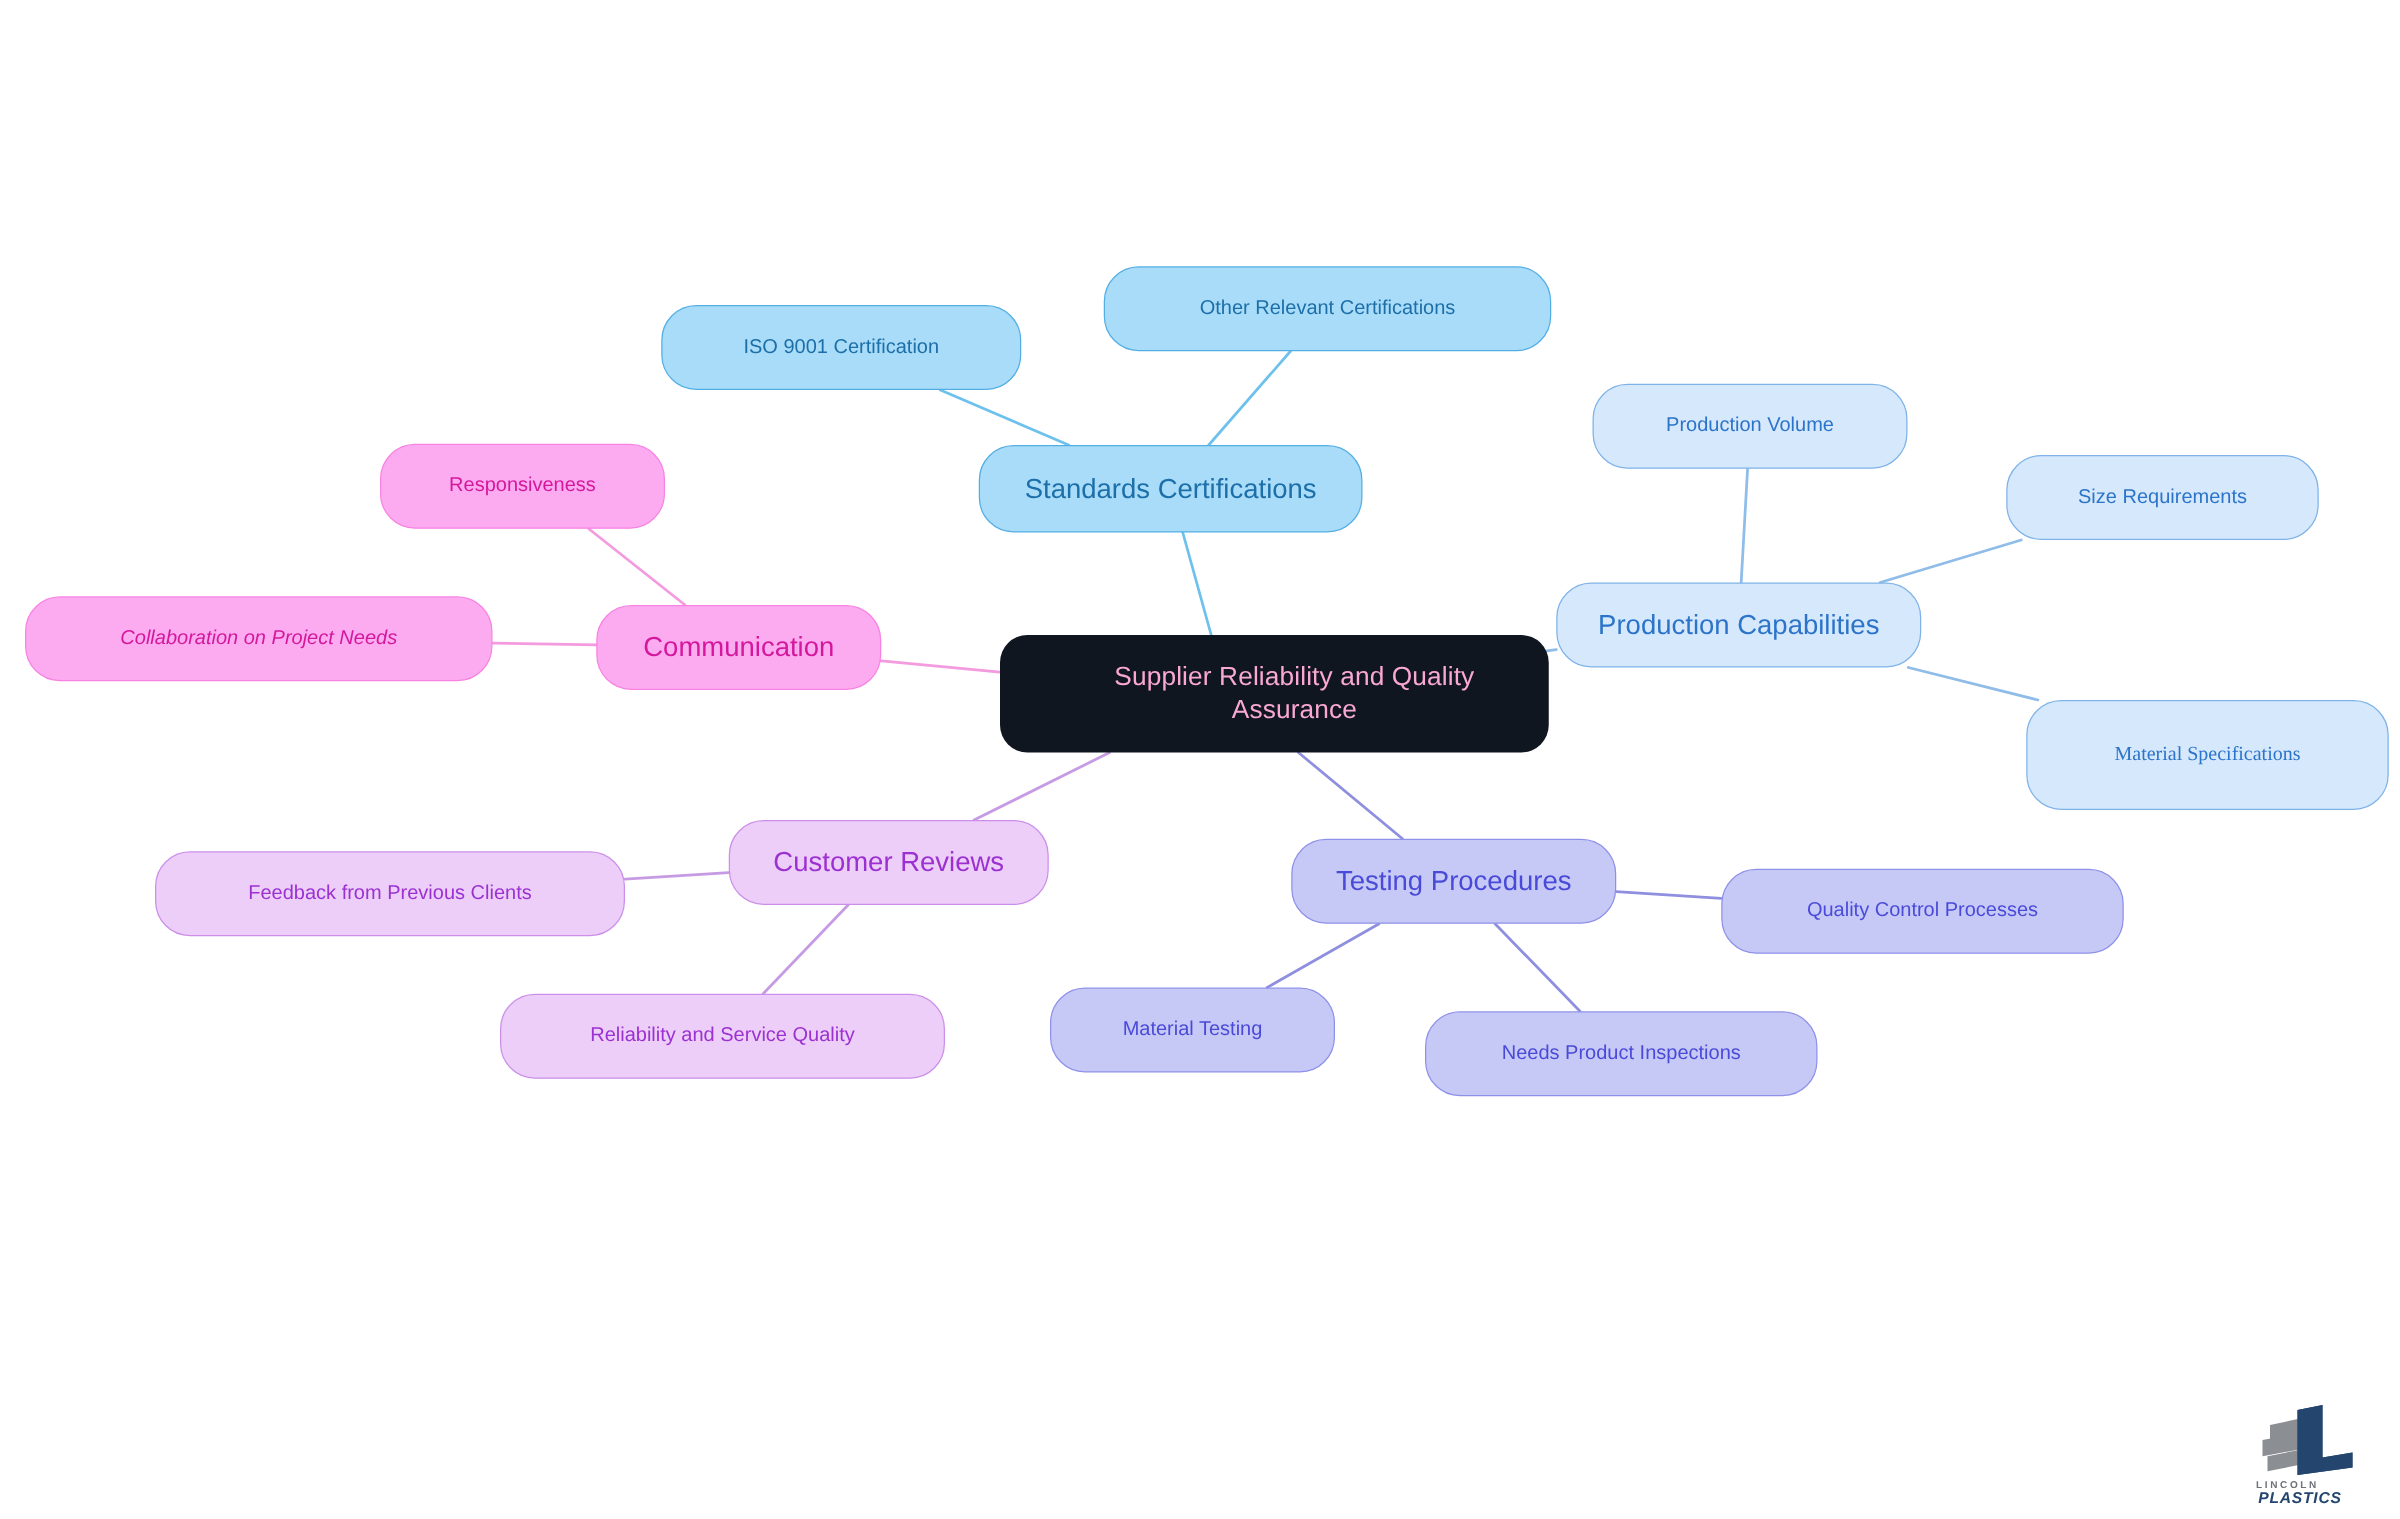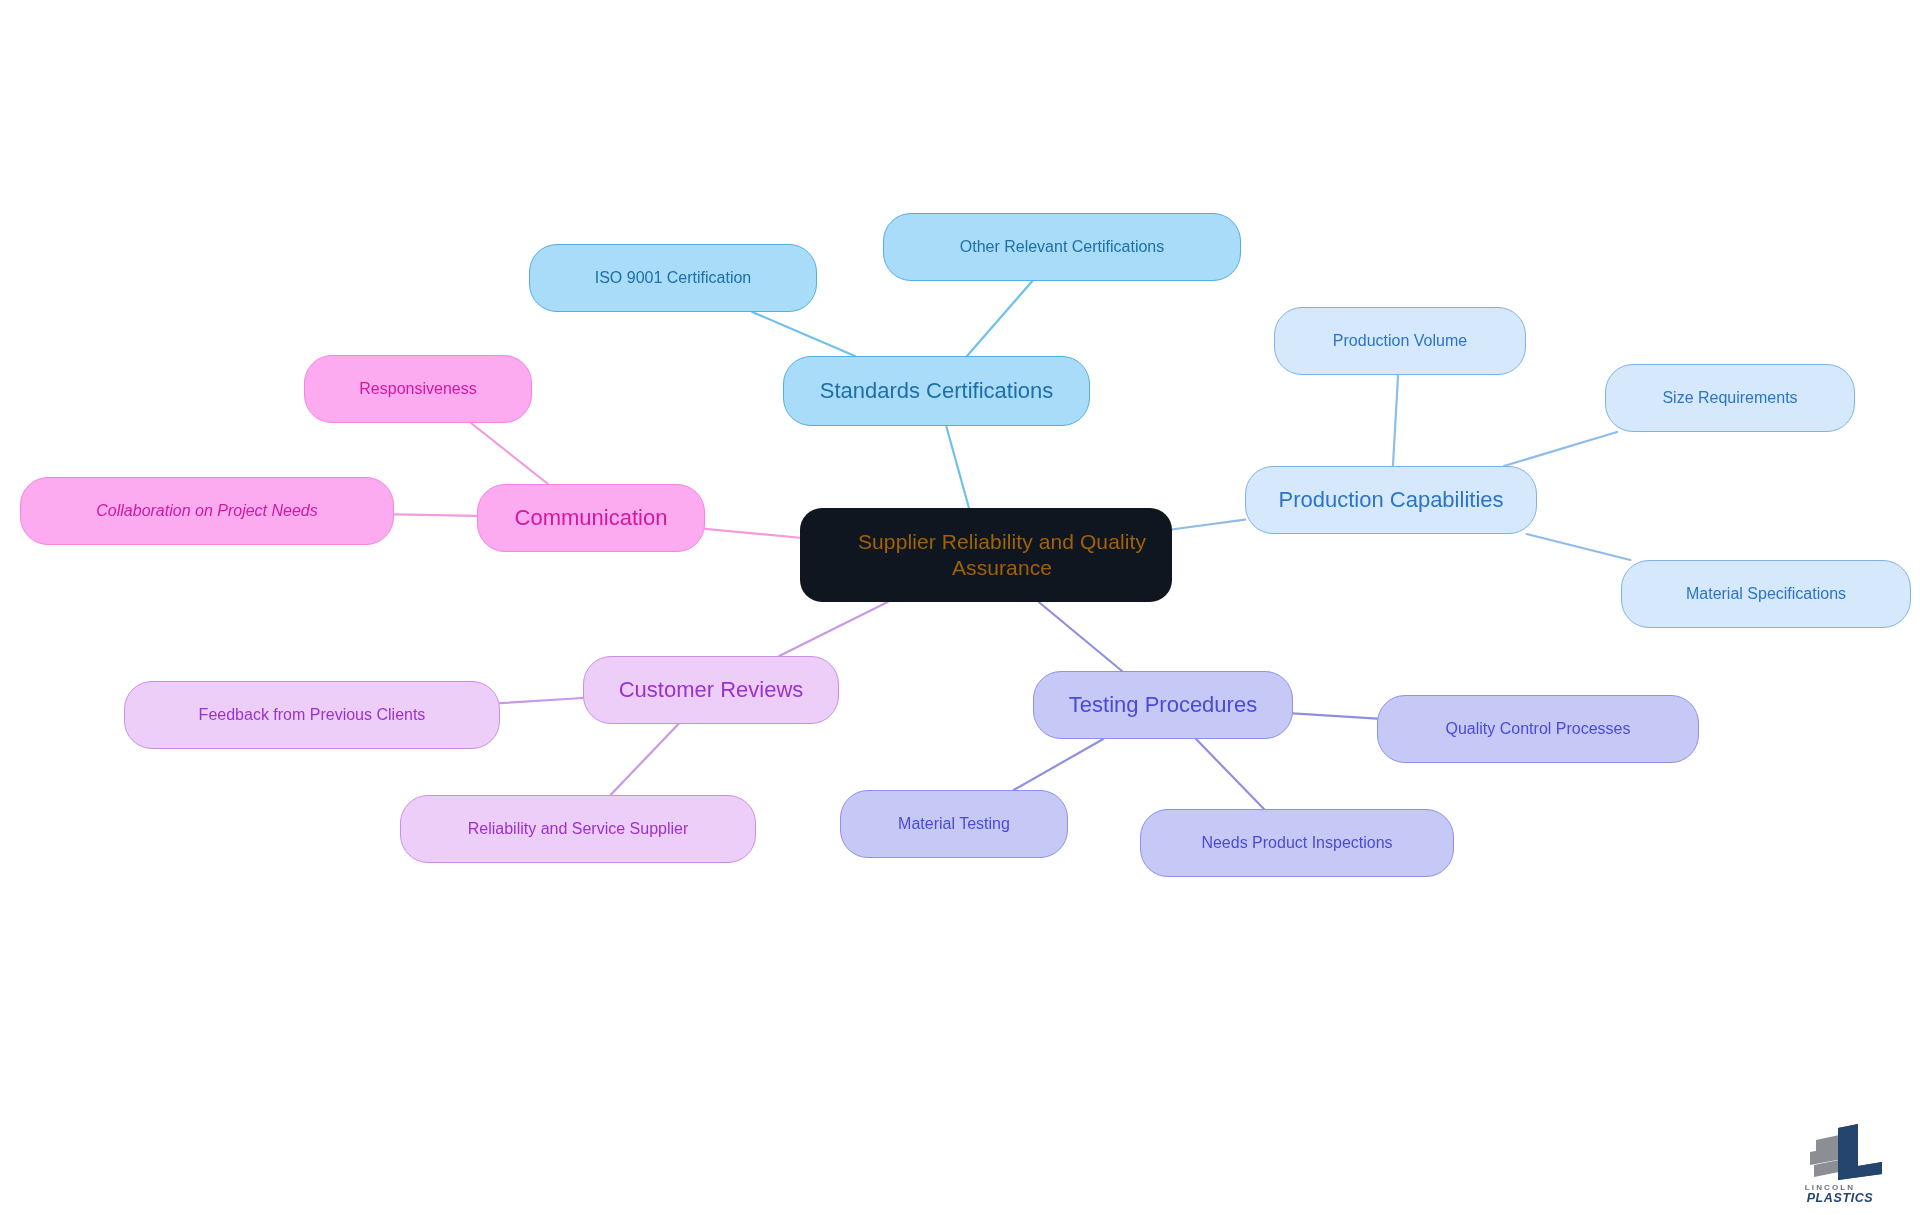--- a/index.html
+++ b/index.html
@@ -72,36 +72,36 @@
       <line x1="1196.0144927536232" y1="739" x2="1263.9855072463768" y2="809" stroke="#8f8fe0" stroke-width="2.2" stroke-linecap="round"></line>
       <line x1="887.6518518518518" y1="602" x2="779.2518518518518" y2="656" stroke="#c79ae4" stroke-width="2.2" stroke-linecap="round"></line>
       <line x1="583" y1="698.0200501253133" x2="500" y2="703.2205513784461" stroke="#c79ae4" stroke-width="2.2" stroke-linecap="round"></line>
       <line x1="678.4676258992806" y1="724" x2="610.5323741007194" y2="795" stroke="#c79ae4" stroke-width="2.2" stroke-linecap="round"></line>
       <line x1="800" y1="537.7774936061381" x2="705" y2="528.7877237851662" stroke="#f49ade" stroke-width="2.2" stroke-linecap="round"></line>
       <line x1="548.0387596899225" y1="484" x2="470.9612403100775" y2="423" stroke="#f49ade" stroke-width="2.2" stroke-linecap="round"></line>
       <line x1="477" y1="515.921875" x2="394" y2="514.4088541666666" stroke="#f49ade" stroke-width="2.2" stroke-linecap="round"></line>
     </svg>
 
   <div id="nodes">
-      <div class="node root" style="left: 800px; top: 508px; width: 372px; height: 94px; background: rgb(15, 22, 32); border-color: rgb(15, 22, 32); color: #a16207; padding-left: 42px;"><span>Supplier Reliability and Quality
+      <div class="node root" style="left: 800px; top: 508px; width: 439px; height: 94px; background: rgb(15, 22, 32); border-color: rgb(15, 22, 32); color: #f9a8d4; padding-left: 42px;"><span>Supplier Reliability and Quality
 Assurance</span></div>
       <div class="node level1" style="left: 783px; top: 356px; width: 307px; height: 70px; background: rgb(169, 220, 249); border-color: rgb(83, 174, 228); color: rgb(28, 111, 168);"><span>Standards Certifications</span></div>
       <div class="node level2" style="left: 529px; top: 244px; width: 288px; height: 68px; background: rgb(169, 220, 249); border-color: rgb(83, 174, 228); color: rgb(28, 111, 168);"><span>ISO 9001 Certification</span></div>
       <div class="node level2" style="left: 883px; top: 213px; width: 358px; height: 68px; background: rgb(169, 220, 249); border-color: rgb(83, 174, 228); color: rgb(28, 111, 168);"><span>Other Relevant Certifications</span></div>
       <div class="node level1" style="left: 1245px; top: 466px; width: 292px; height: 68px; background: rgb(213, 232, 252); border-color: rgb(127, 179, 232); color: rgb(44, 116, 201);"><span>Production Capabilities</span></div>
       <div class="node level2" style="left: 1274px; top: 307px; width: 252px; height: 68px; background: rgb(213, 232, 252); border-color: rgb(127, 179, 232); color: rgb(44, 116, 201);"><span>Production Volume</span></div>
       <div class="node level2" style="left: 1605px; top: 364px; width: 250px; height: 68px; background: rgb(213, 232, 252); border-color: rgb(127, 179, 232); color: rgb(44, 116, 201);"><span>Size Requirements</span></div>
-      <div class="node level2" style="left: 1621px; top: 560px; width: 290px; height: 68px; background: rgb(213, 232, 252); border-color: rgb(127, 179, 232); color: rgb(44, 116, 201);"><span>Material Specifications</span></div>
+      <div class="node level2" style="left: 1621px; top: 560px; width: 290px; height: 88px; background: rgb(213, 232, 252); border-color: rgb(127, 179, 232); color: rgb(44, 116, 201); font-family: Liberation Serif, serif;"><span>Material Specifications</span></div>
       <div class="node level1" style="left: 1033px; top: 671px; width: 260px; height: 68px; background: rgb(198, 201, 246); border-color: rgb(142, 145, 233); color: rgb(74, 74, 217);"><span>Testing Procedures</span></div>
       <div class="node level2" style="left: 1377px; top: 695px; width: 322px; height: 68px; background: rgb(198, 201, 246); border-color: rgb(142, 145, 233); color: rgb(74, 74, 217); justify-content: center;"><span>Quality Control Processes</span></div>
       <div class="node level2" style="left: 840px; top: 790px; width: 228px; height: 68px; background: rgb(198, 201, 246); border-color: rgb(142, 145, 233); color: rgb(74, 74, 217);"><span>Material Testing</span></div>
       <div class="node level2" style="left: 1140px; top: 809px; width: 314px; height: 68px; background: rgb(198, 201, 246); border-color: rgb(142, 145, 233); color: rgb(74, 74, 217);"><span>Needs Product Inspections</span></div>
       <div class="node level1" style="left: 583px; top: 656px; width: 256px; height: 68px; background: rgb(236, 206, 248); border-color: rgb(203, 143, 233); color: rgb(156, 49, 209);"><span>Customer Reviews</span></div>
       <div class="node level2" style="left: 124px; top: 681px; width: 376px; height: 68px; background: rgb(236, 206, 248); border-color: rgb(203, 143, 233); color: rgb(156, 49, 209);"><span>Feedback from Previous Clients</span></div>
-      <div class="node level2" style="left: 400px; top: 795px; width: 356px; height: 68px; background: rgb(236, 206, 248); border-color: rgb(203, 143, 233); color: rgb(156, 49, 209);"><span>Reliability and Service Supplier</span></div>
+      <div class="node level2" style="left: 400px; top: 795px; width: 356px; height: 68px; background: rgb(236, 206, 248); border-color: rgb(203, 143, 233); color: rgb(156, 49, 209);"><span>Reliability and Service Quality</span></div>
       <div class="node level1" style="left: 477px; top: 484px; width: 228px; height: 68px; background: rgb(252, 171, 241); border-color: rgb(248, 130, 226); color: rgb(212, 24, 156); text-align: right;"><span>Communication</span></div>
       <div class="node level2" style="left: 304px; top: 355px; width: 228px; height: 68px; background: rgb(252, 171, 241); border-color: rgb(248, 130, 226); color: rgb(212, 24, 156);"><span>Responsiveness</span></div>
       <div class="node level2" style="left: 20px; top: 477px; width: 374px; height: 68px; background: rgb(252, 171, 241); border-color: rgb(248, 130, 226); color: rgb(212, 24, 156); font-style: italic;"><span>Collaboration on Project Needs</span></div>
     </div>
 
   <div id="logo" style="left: 1800px; top: 1118px;">
     <svg viewBox="0 0 96 88" xmlns="http://www.w3.org/2000/svg">
       <g>
         <polygon points="16,22 44,16 44,28 16,34" fill="#8b8f94"></polygon>
         <polygon points="10,34 48,27 48,40 10,47" fill="#8b8f94"></polygon>

